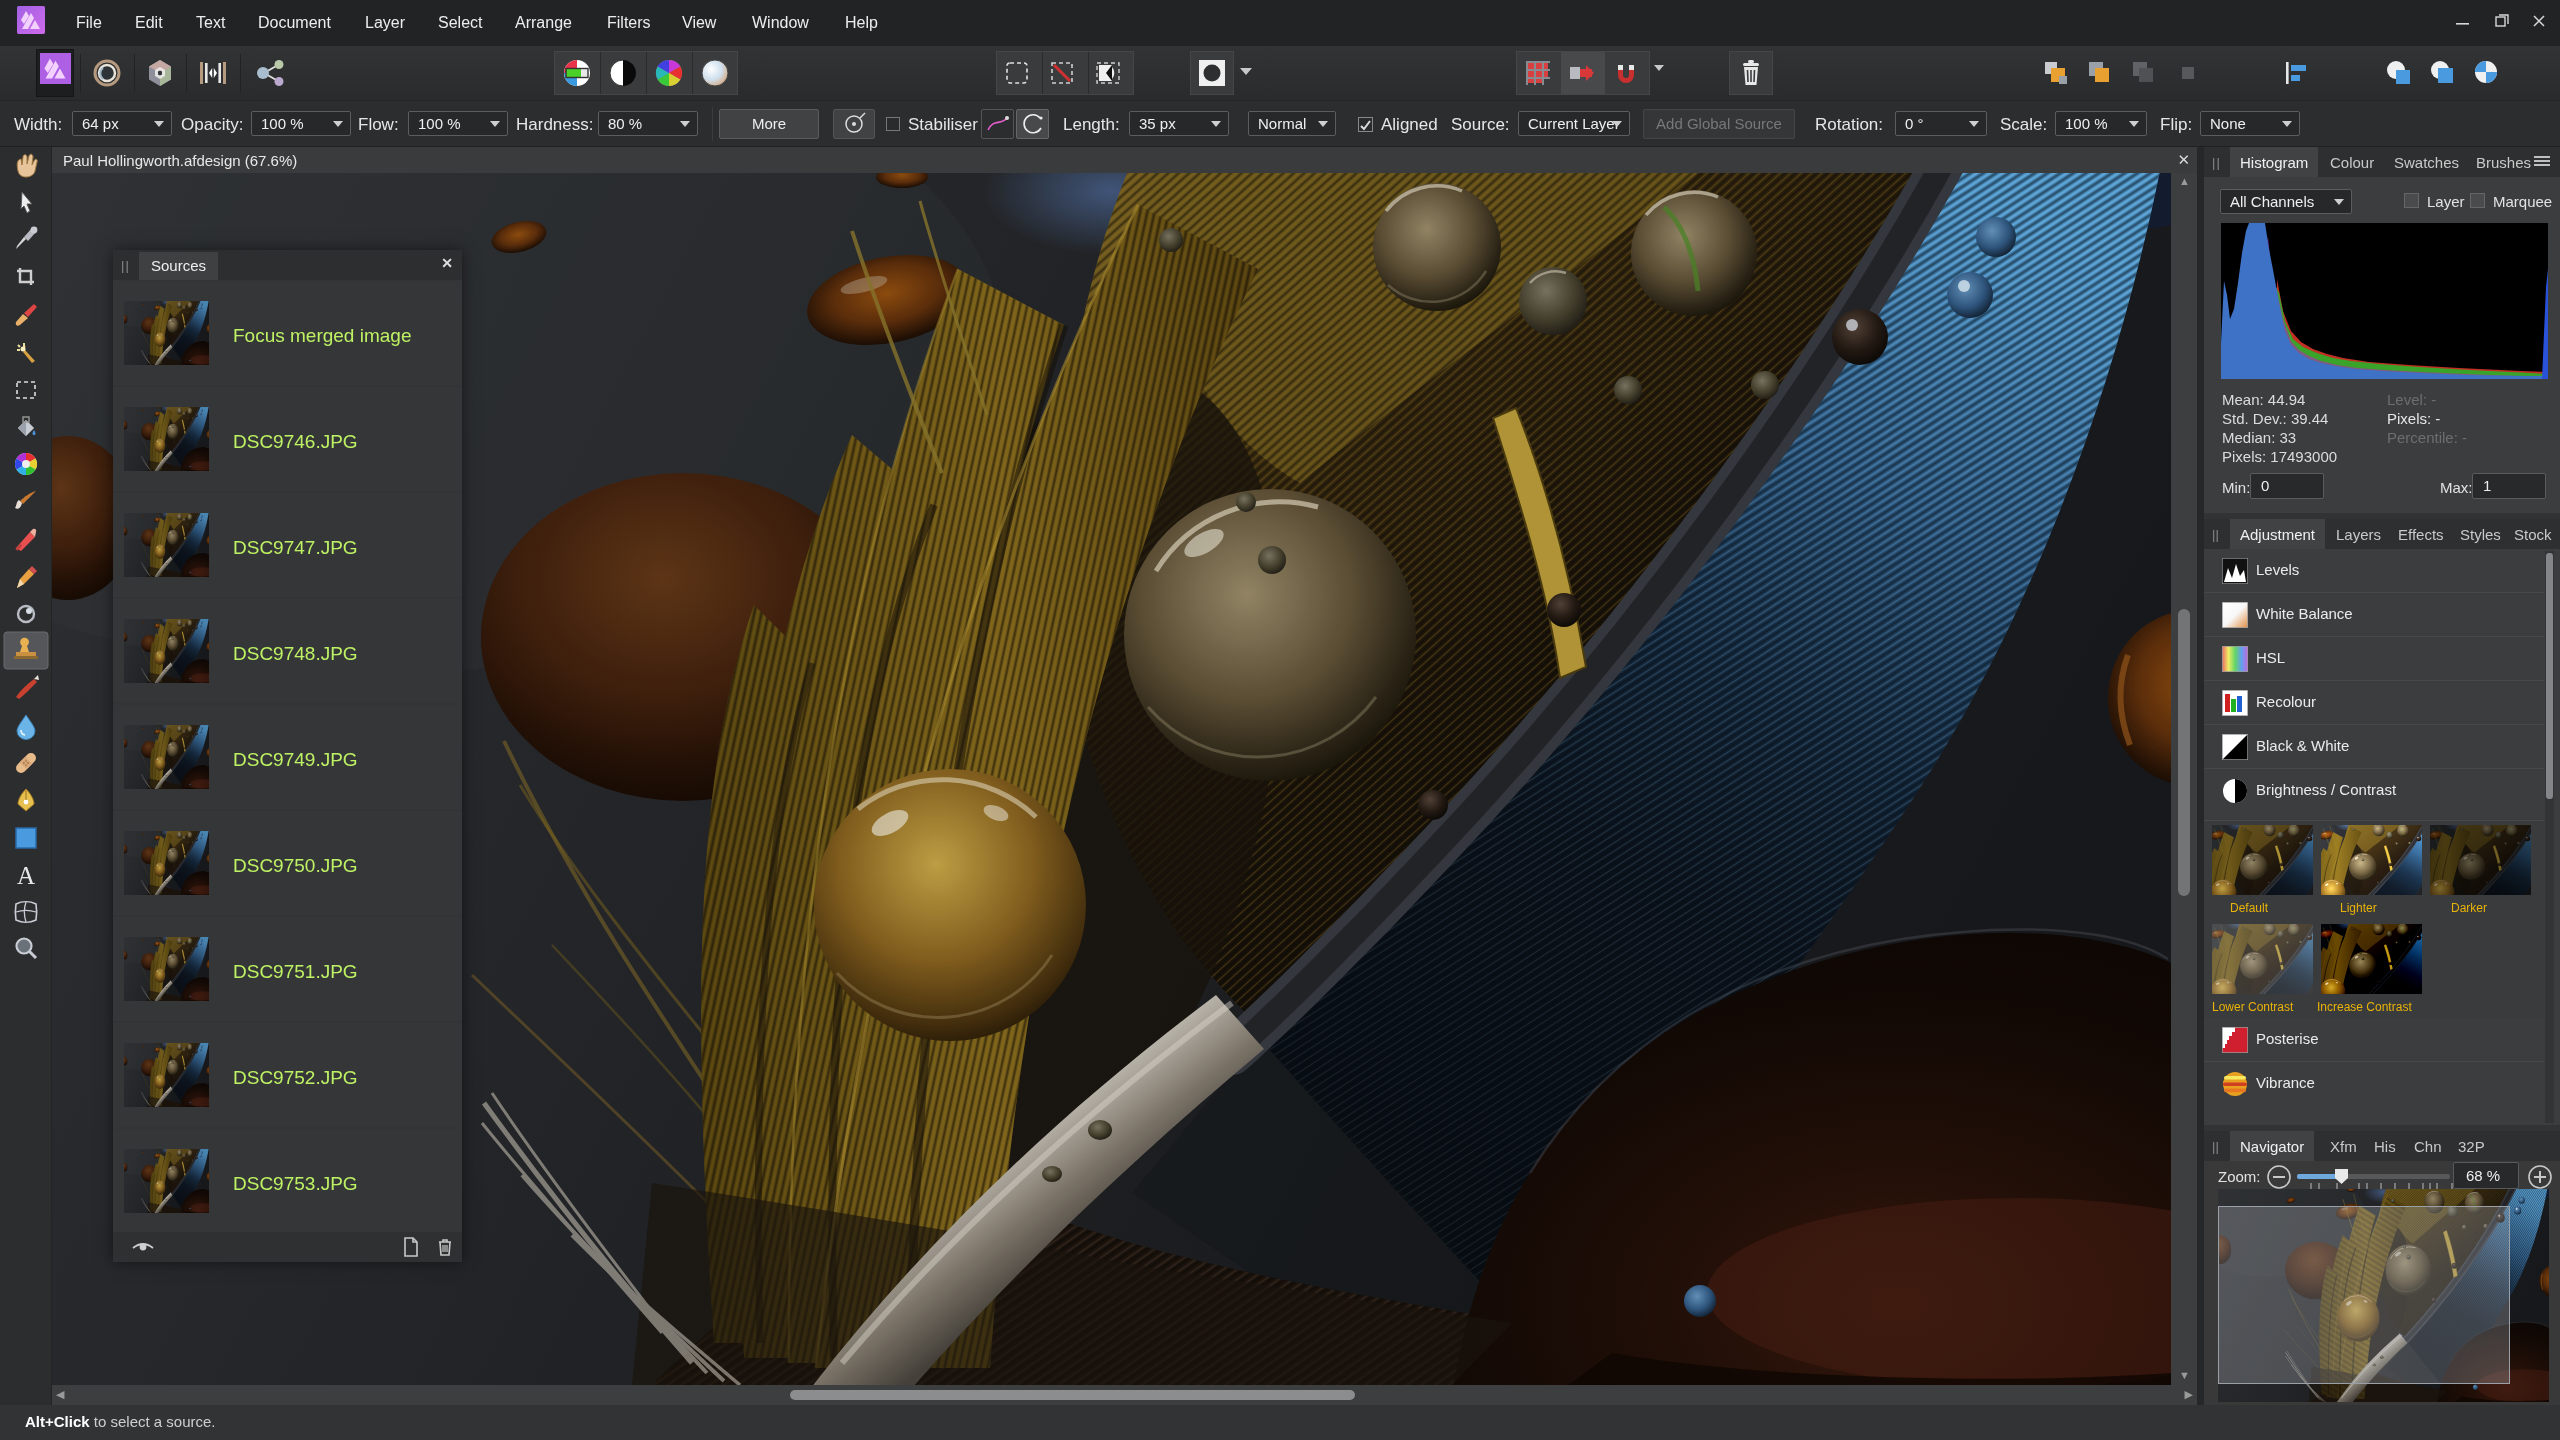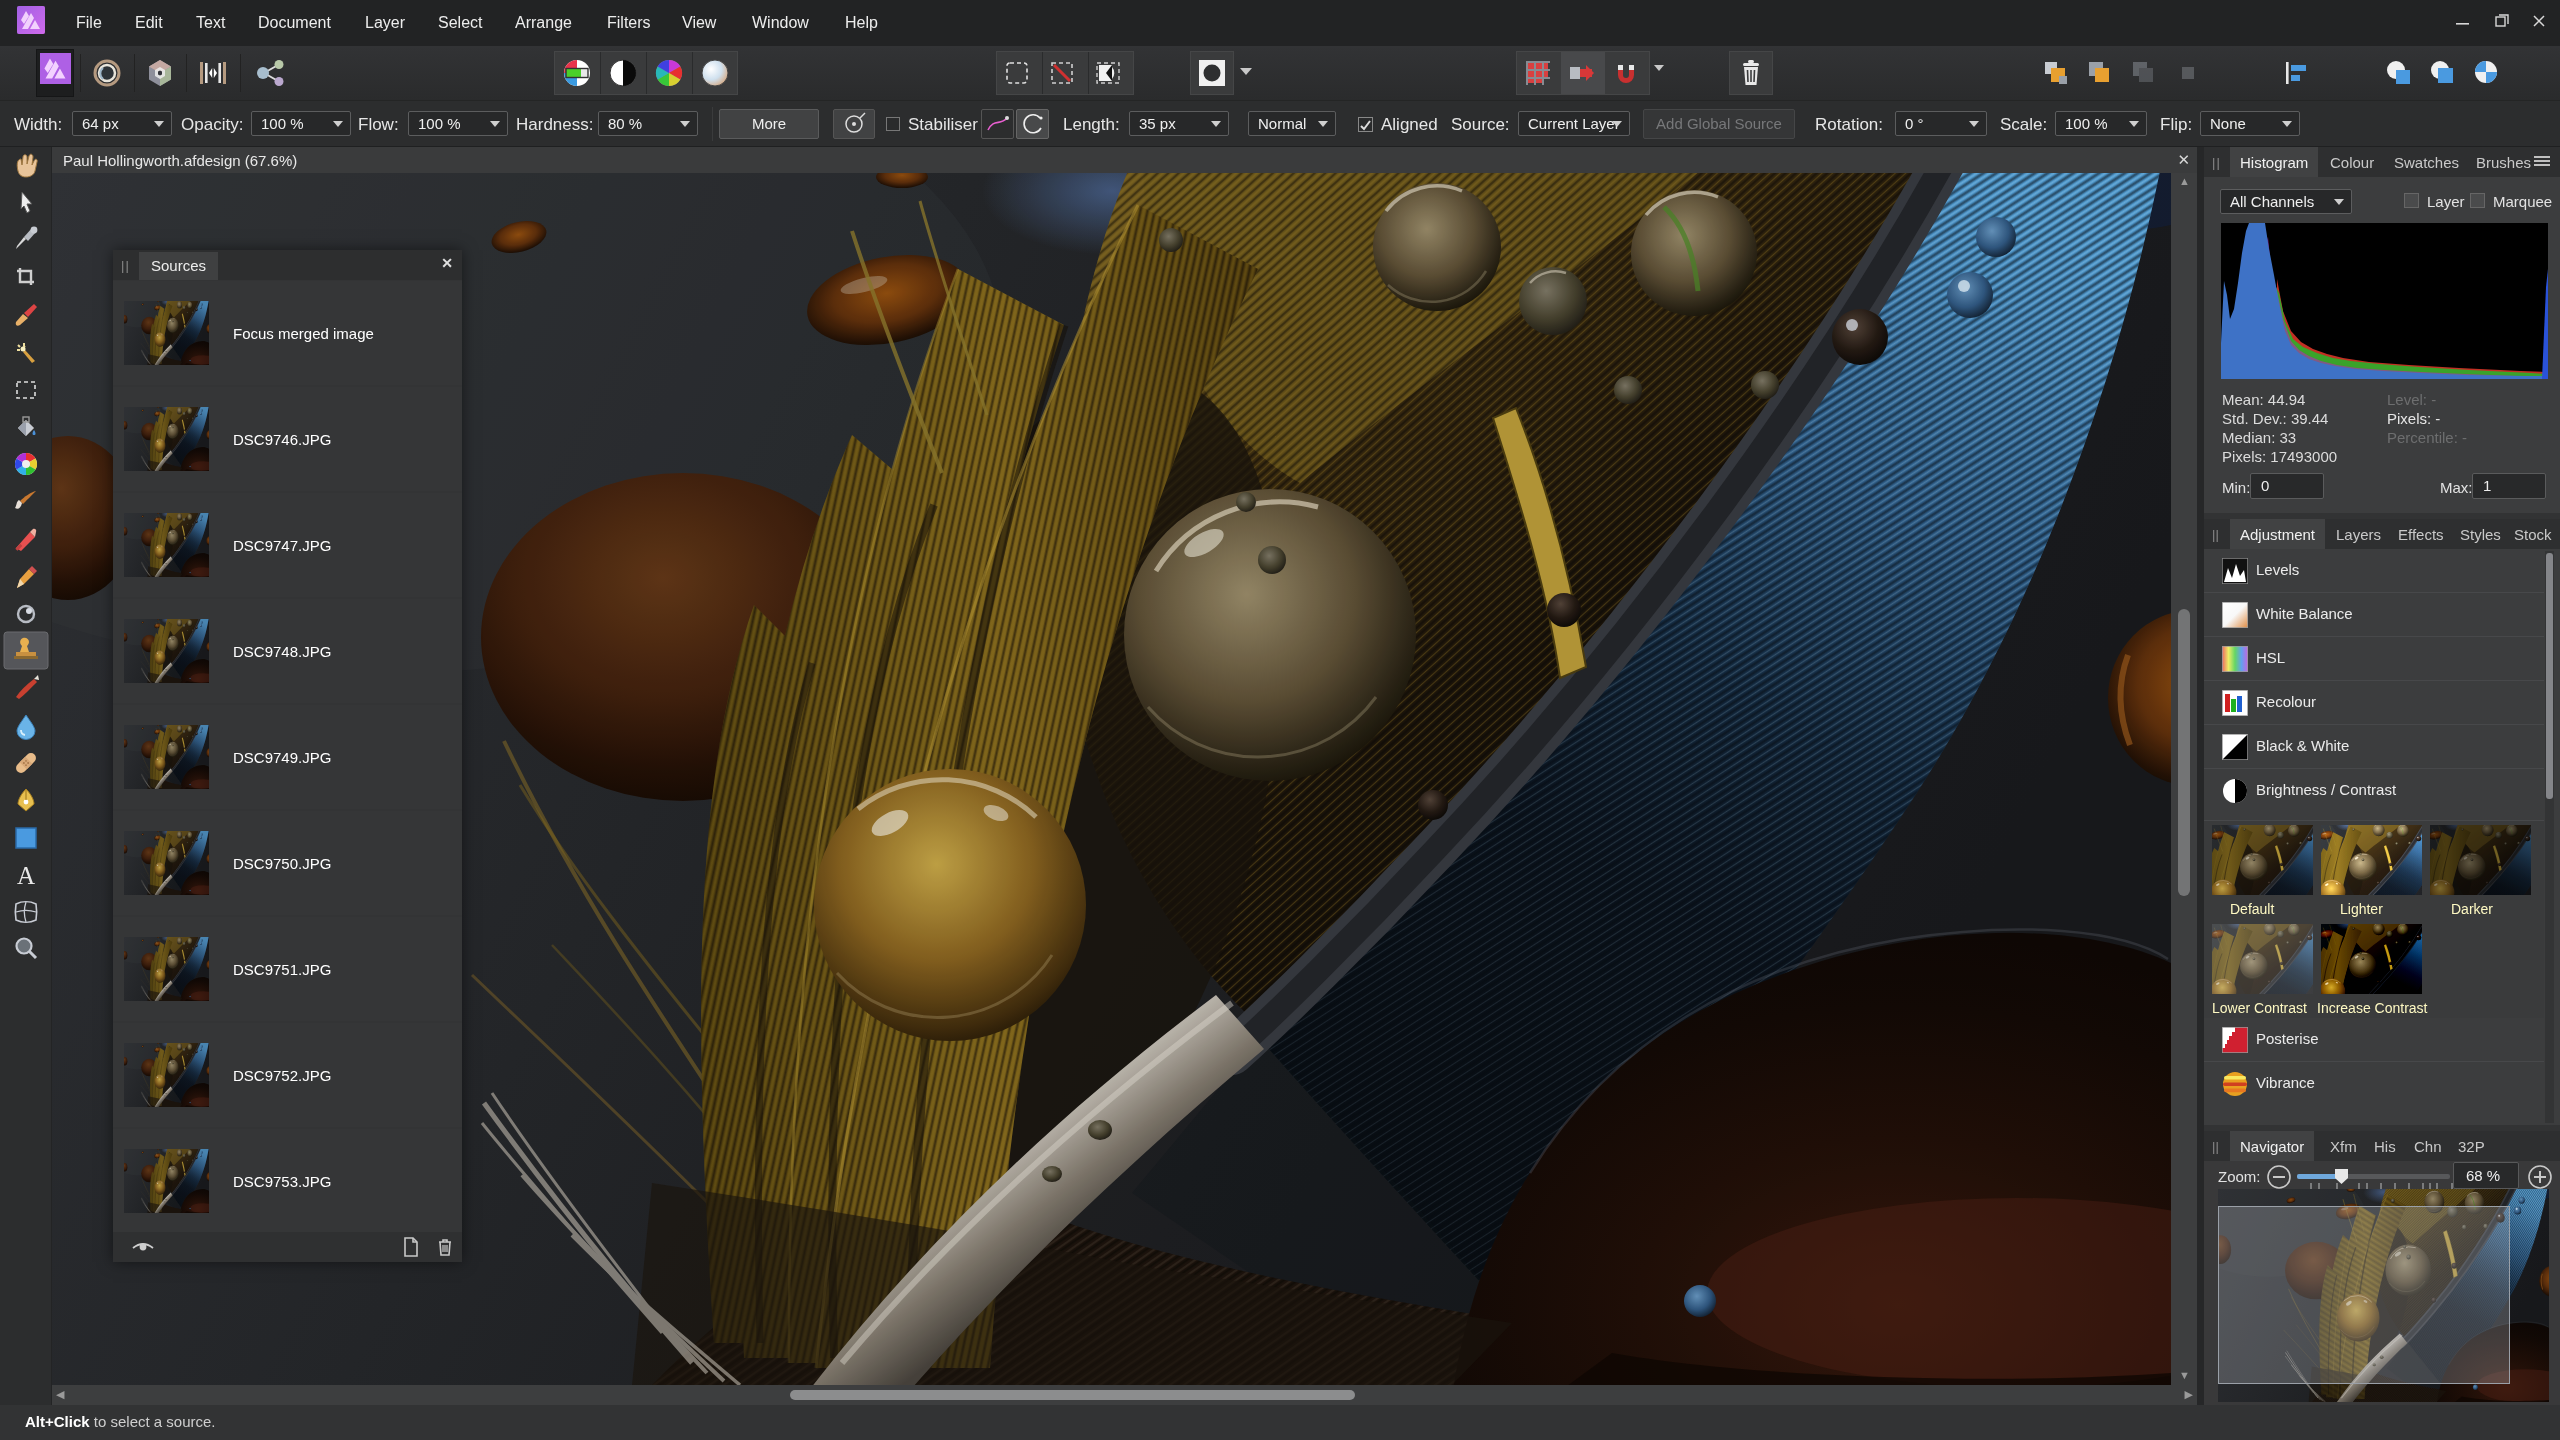--- a/index.html
+++ b/index.html
@@ -43,27 +43,27 @@
 .hamb { position:absolute; right:10px; top:9px; width:16px; height:12px; }
 .hamb div { height:2px; background:#c0c0c0; margin-bottom:2px; }
 .panelbody { position:absolute; left:0; width:356px; background:#3c3d3e; }
 
 #sources { left:113px; top:250px; width:349px; height:1012px; background:#333435; box-shadow:0 0 14px rgba(0,0,0,.5); }
 #srchead { position:absolute; left:0; top:0; width:349px; height:30px; background:#2d2e2f; }
 #srchead .stab { position:absolute; left:26px; top:2px; height:28px; line-height:28px; padding:0 12px; background:#3f4041; color:#ededed; font-size:15px; }
 #srchead .x { position:absolute; right:9px; top:5px; color:#e0e0e0; font-size:14px; font-weight:bold; }
 .srow { position:absolute; left:0; width:349px; height:104px; background:#353637; }
 .srow .th { position:absolute; left:11px; top:20px; width:85px; height:64px; background:#17181a; }
-.srow .lab { position:absolute; left:120px; top:44px; color:#ffffff; font-size:15px;text-align:center; }
+.srow .lab { position:absolute; left:120px; top:44px; color:#bef264; font-size:19px;text-align:center; }
 #srcfoot { position:absolute; left:0; top:982px; width:349px; height:30px; background:#2f3031; }
 .adjrow { position:absolute; left:0; width:340px; height:44px; border-bottom:1px solid #47484a; }
 .adjrow .aicon { position:absolute; left:18px; top:9px; }
 .adjrow span { position:absolute; left:52px; top:12px; font-size:15px; color:#ebebeb; }
 .bcthumb { position:absolute; width:101px; height:70px; background:#222; overflow:hidden; }
-.bclab { position:absolute; font-size:14px; color:#fef9c3; }
+.bclab { position:absolute; font-size:12px; color:#eab308; }
 </style>
 </head>
 <body>
 <div id="menubar" class="abs">
   <svg class="abs" style="left:17px;top:6px" width="28" height="28" viewBox="0 0 28 28">
     <rect width="28" height="28" rx="2" fill="#c265e8"></rect>
     <rect width="28" height="28" rx="2" fill="url(#lggrad)" opacity="0.45"></rect>
     <path d="M5 23 L14 7 L17 12 L11 23 Z M13 23 L18 14 L23 23 Z M4 14 L9 5 L12 10 L7 18 Z" fill="#f7ddff" opacity=".9"></path>
   </svg>
   <span class="menuitem" style="left:76px">File</span>

